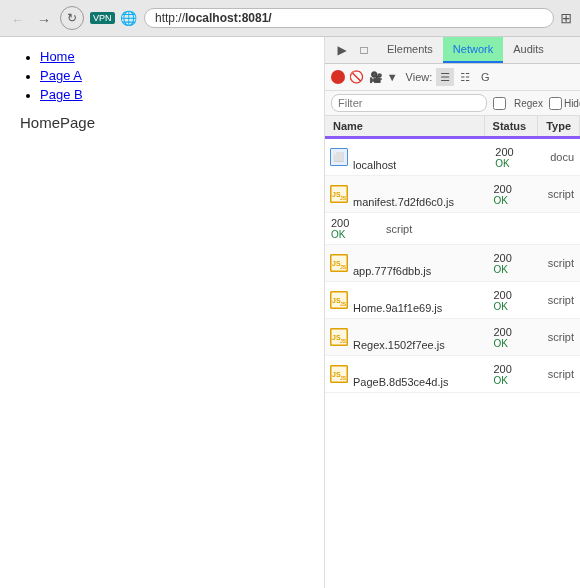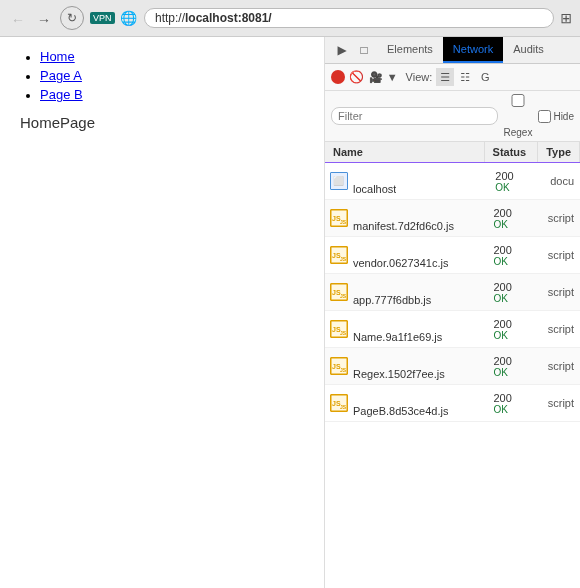--- a/index.html
+++ b/index.html
@@ -112,21 +112,21 @@
       padding: 6px 10px;
       font-size: 11px;
       color: #555;
       cursor: pointer;
       border-bottom: 2px solid transparent;
       white-space: nowrap;
     }
     .devtools-tab.active {
       color: #1a73e8;
       border-bottom: 2px solid #1a73e8;
-      background: #000000;
+      background: #86efac;
     }
     .devtools-icons {
       display: flex;
       gap: 4px;
       padding: 4px;
     }
     .dt-icon {
       width: 18px; height: 18px;
       display: flex; align-items: center; justify-content: center;
       font-size: 12px;
@@ -202,41 +202,41 @@
       border: 1px solid #ccc;
       border-radius: 8px;
       padding: 2px 6px;
       font-size: 11px;
       background: #fff;
     }
     .regex-label {
       font-size: 10px;
       color: #555;
       display: flex;
-      gap: 20px;
-      flex-direction: column;
+      align-items: center;
+      gap: 8px;
     }
     .hide-label {
       font-size: 10px;
       color: #555;
       display: flex;
       align-items: center;
       gap: 2px;
     }
 
     
     .network-table {
       flex: 1;
       overflow-y: auto;
       background: #fff;
     }
     .table-header {
       display: flex;
       background: #f0f0f0;
-      border-bottom: 1px solid #8b5cf6;
+      border-bottom: 3px solid #8b5cf6;
       position: sticky;
       top: 0;
     }
     .th {
       padding: 4px 8px;
       font-size: 11px;
       font-weight: 600;
       color: #333;
       border-right: 1px solid #ddd;
     }
@@ -412,31 +412,20 @@
               </div>
       <span class="td-filename">manifest.7d2fd6c0.js</span>
     </div>
     <div class="td-status">
       <div class="status-code">200</div>
       <div class="status-ok">OK</div>
     </div>
     <div class="td-type">script</div>
   </div>
           <div class="table-row">
-    <div class="td-name">
-      <div class="file-icon">
-                <div class="file-icon-img">
-        <svg width="16" height="16" viewBox="0 0 16 16">
-          <rect width="16" height="16" fill="#fff8e1" stroke="#e0a000" stroke-width="1"></rect>
-          <text x="1" y="11" font-size="7" font-weight="bold" fill="#e0a000">JS</text>
-        </svg>
-       </div>
-              </div>
-      <span class="td-filename">vendor.0627341c.js</span>
-    </div>
     <div class="td-status">
       <div class="status-code">200</div>
       <div class="status-ok">OK</div>
     </div>
     <div class="td-type">script</div>
   </div>
           <div class="table-row">
     <div class="td-name">
       <div class="file-icon">
                 <div class="file-icon-img">
@@ -457,21 +446,21 @@
           <div class="table-row">
     <div class="td-name">
       <div class="file-icon">
                 <div class="file-icon-img">
         <svg width="16" height="16" viewBox="0 0 16 16">
           <rect width="16" height="16" fill="#fff8e1" stroke="#e0a000" stroke-width="1"></rect>
           <text x="1" y="11" font-size="7" font-weight="bold" fill="#e0a000">JS</text>
         </svg>
        </div>
               </div>
-      <span class="td-filename">Name.9a1f1e69.js</span>
+      <span class="td-filename">Home.9a1f1e69.js</span>
     </div>
     <div class="td-status">
       <div class="status-code">200</div>
       <div class="status-ok">OK</div>
     </div>
     <div class="td-type">script</div>
   </div>
           <div class="table-row">
     <div class="td-name">
       <div class="file-icon">

